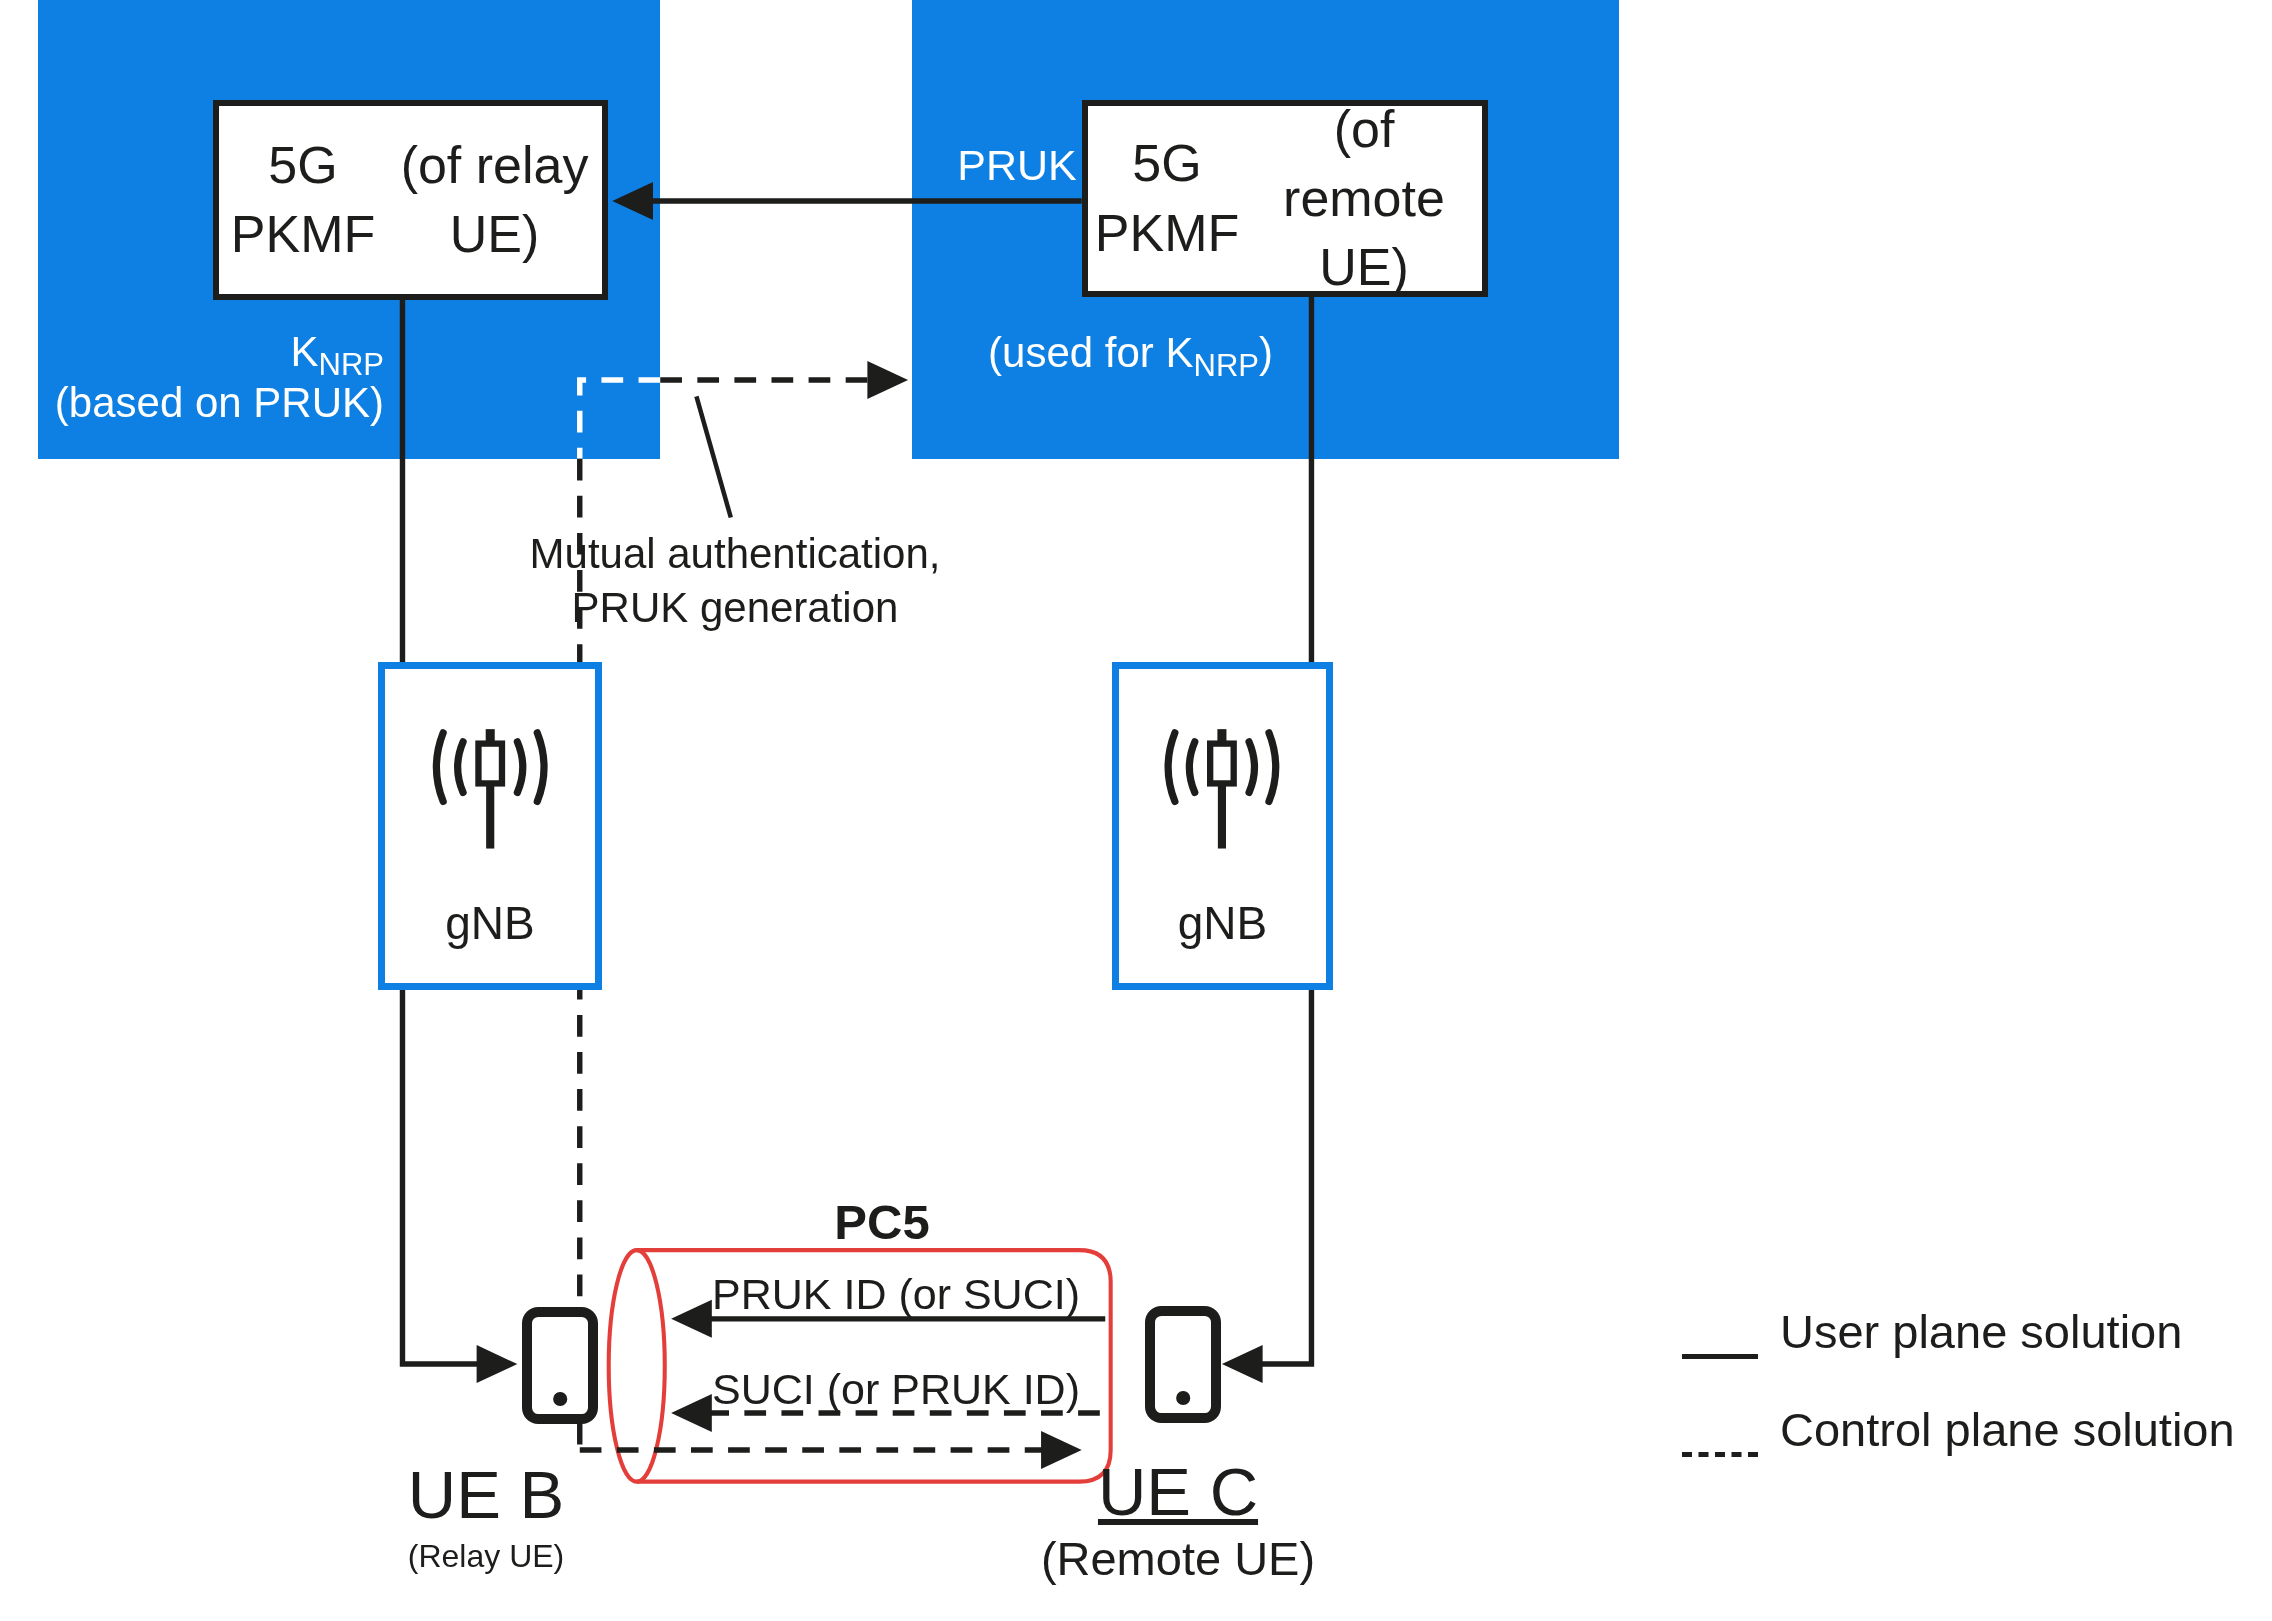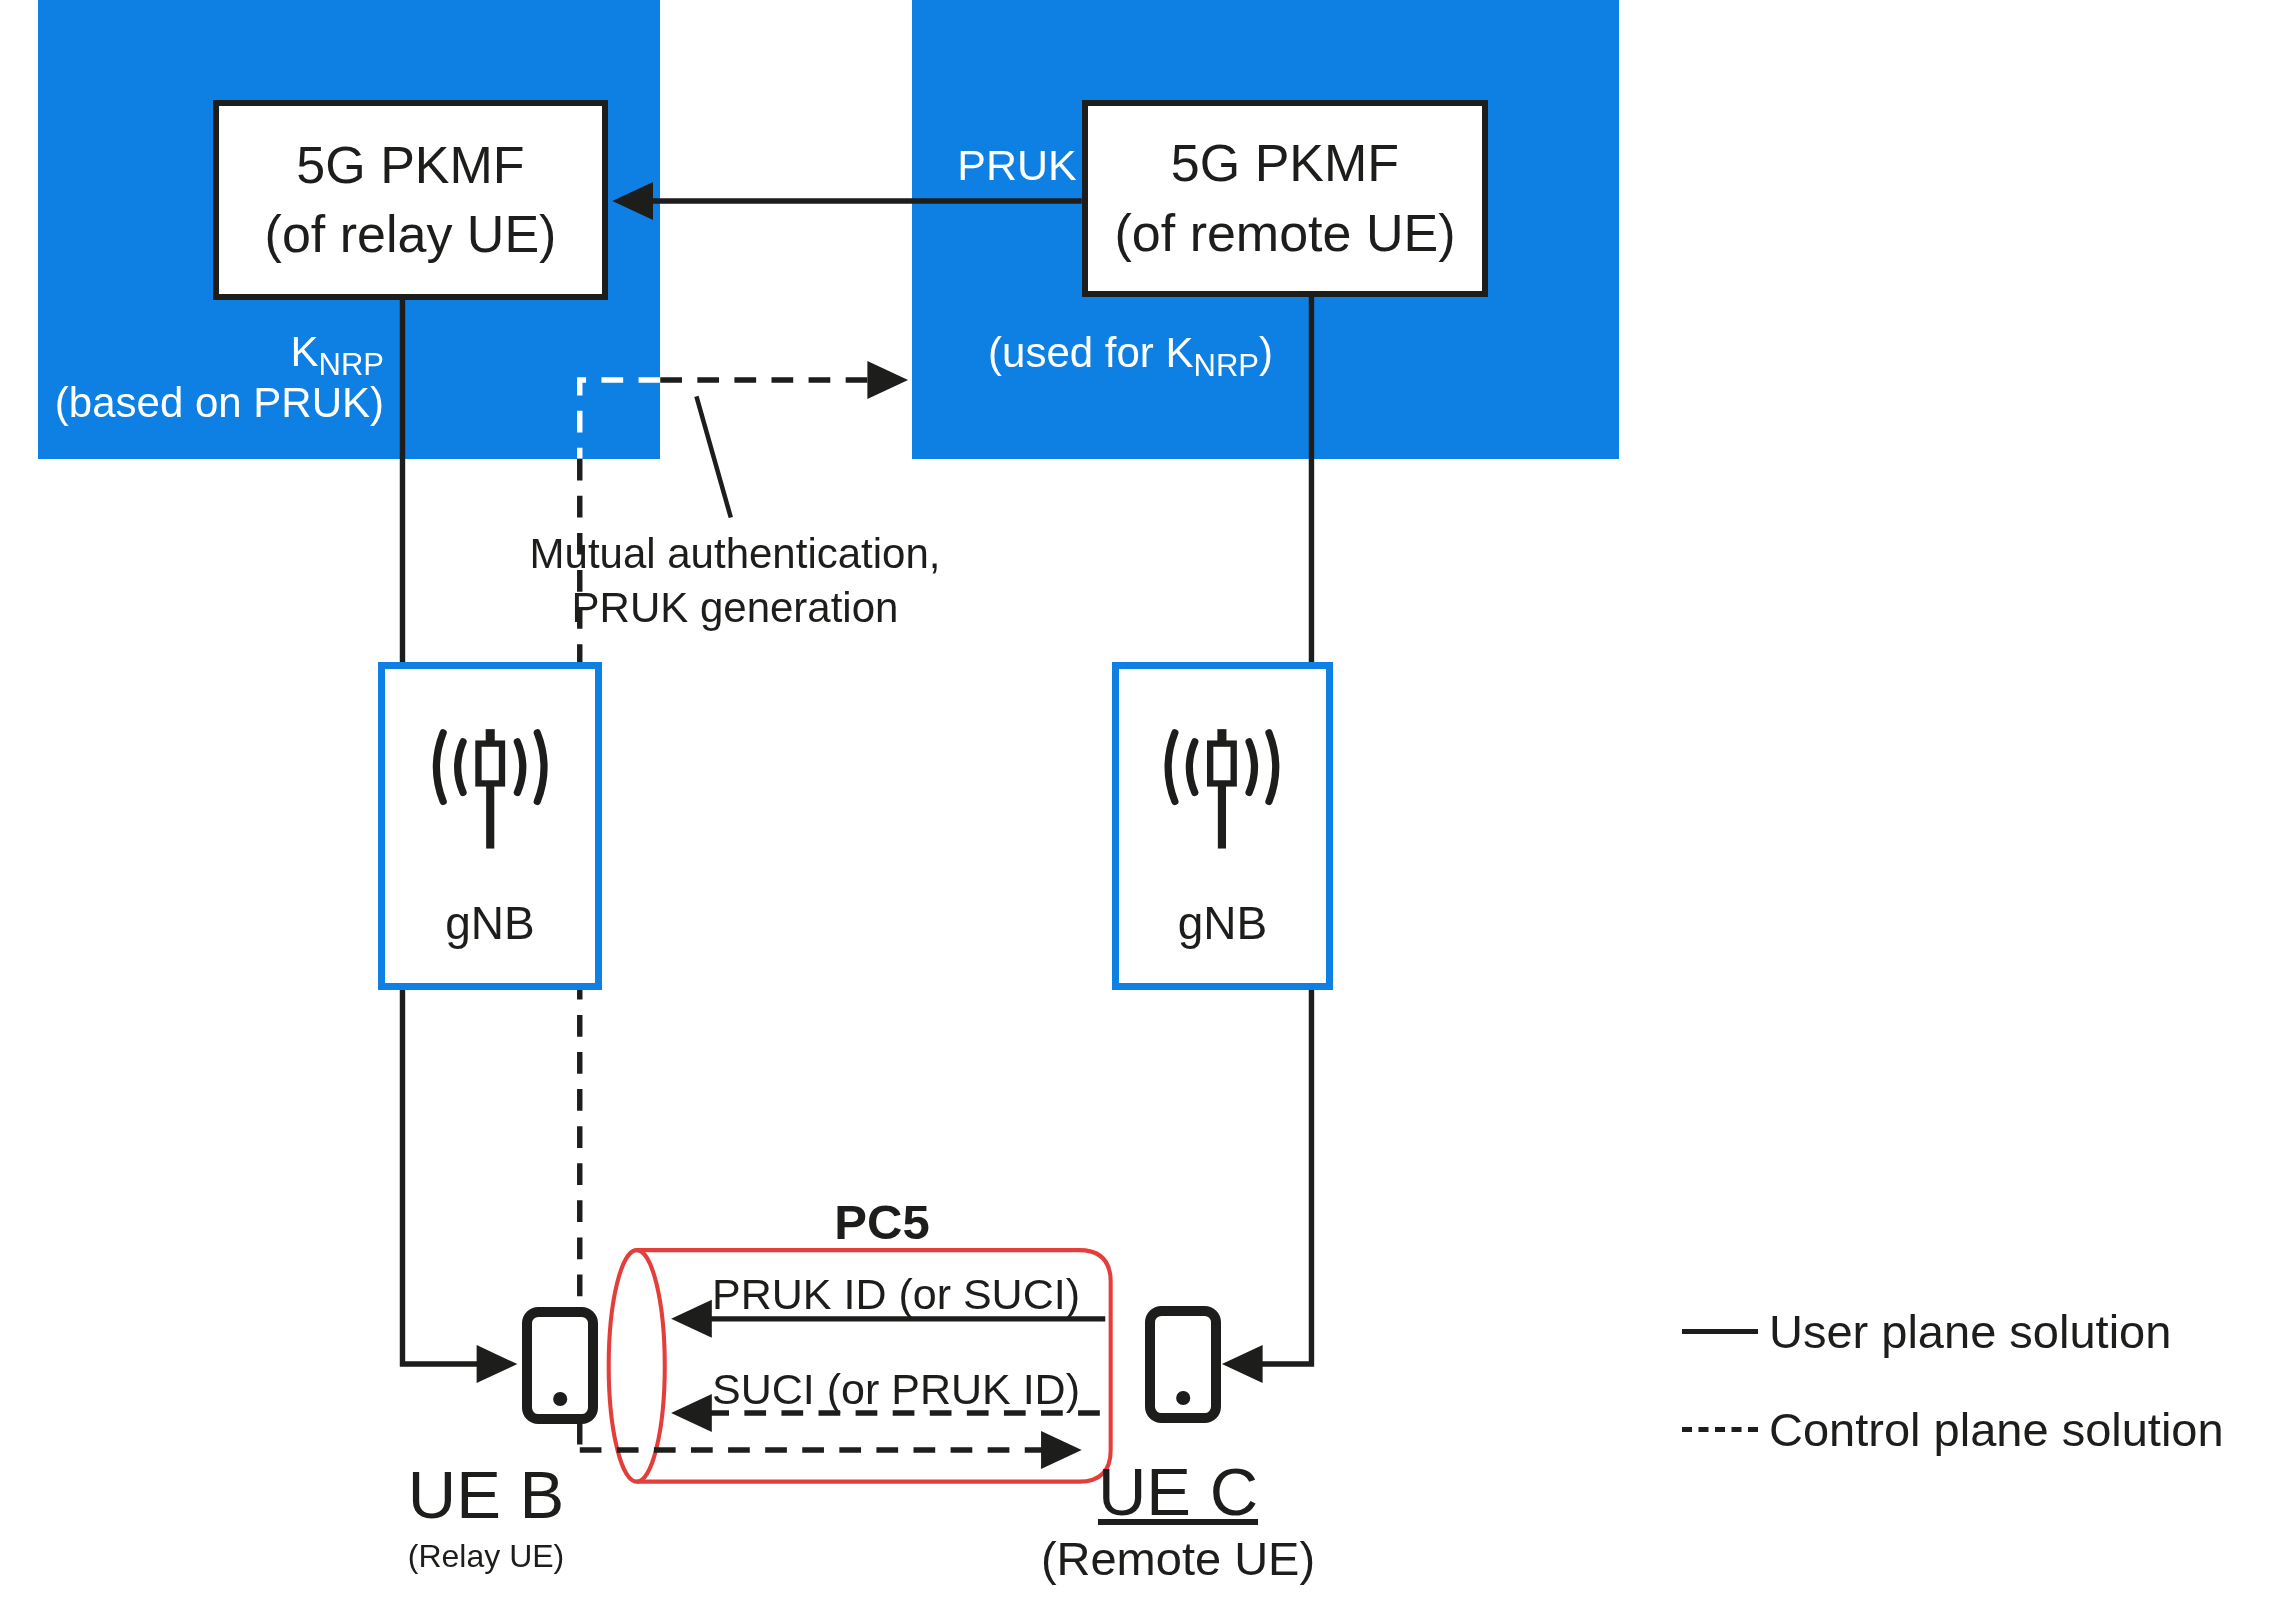--- a/index.html
+++ b/index.html
@@ -6,21 +6,21 @@
   body{width:2272px;height:1622px;position:relative;overflow:hidden;
        font-family:"Liberation Sans", sans-serif;color:#1d1d1b;}
   
   .blue-rect{position:absolute;top:0;height:459px;background:#0e80e4;}
   .blue-rect.left{left:38px;width:622px;}
   .blue-rect.right{left:912px;width:707px;}
   
   svg.layer{position:absolute;left:0;top:0;pointer-events:none;}
   
   .pkmf{position:absolute;background:#ffffff;border:6.3px solid #1d1d1b;box-sizing:border-box;
-        display:flex;flex-direction:column;justify-content:center;align-items:center;
+        display:flex;flex-direction:row;justify-content:center;align-items:center;
         font-size:52px;line-height:1.33;text-align:center;}
   .pkmf.left{left:213px;top:100px;width:395px;height:200px;}
   .pkmf.right{left:1082px;top:100px;width:406px;height:197px;}
   
   .gnb{position:absolute;background:#ffffff;border:7.2px solid #0e80e4;box-sizing:border-box;
        display:flex;flex-direction:column;justify-content:flex-end;align-items:center;
        font-size:46px;padding-bottom:33px;}
   .gnb.left{left:378px;top:662px;width:224px;height:328px;}
   .gnb.right{left:1112px;top:662px;width:221px;height:328px;}
   
@@ -40,21 +40,21 @@
   sub.s{font-size:31px;vertical-align:-9px;line-height:0;}
   .lbl-mutual{left:735px;top:527px;font-size:42px;line-height:1.28;}
   .lbl-pc5{left:882px;top:1194px;font-size:49px;font-weight:bold;}
   .lbl-msg1{left:896px;top:1270px;font-size:43px;}
   .lbl-msg2{left:896px;top:1365px;font-size:43px;}
   .lbl-ueb-name{left:486px;top:1456px;font-size:67px;}
   .lbl-ueb-role{left:486px;top:1538px;font-size:32px;}
   .lbl-uec-name{left:1178px;top:1453px;font-size:67px;text-decoration:underline;}
   .lbl-uec-role{left:1178px;top:1531px;font-size:47px;}
   
-  .legend-row{position:absolute;left:1682px;display:flex;align-items:center;gap:11px;}
+  .legend-row{position:absolute;left:1682px;display:flex;align-items:flex-end;gap:22px;}
   .legend-row.r1{top:1304px;}
   .legend-row.r2{top:1402px;}
   .legend-line{width:76px;height:0;}
   .legend-line.solid{border-top:5.4px solid #1d1d1b;}
   .legend-line.dashed{border-top:5.4px dashed #1d1d1b;}
   .legend-text{font-size:47px;white-space:nowrap;}
 </style>
 </head>
 <body>
 

